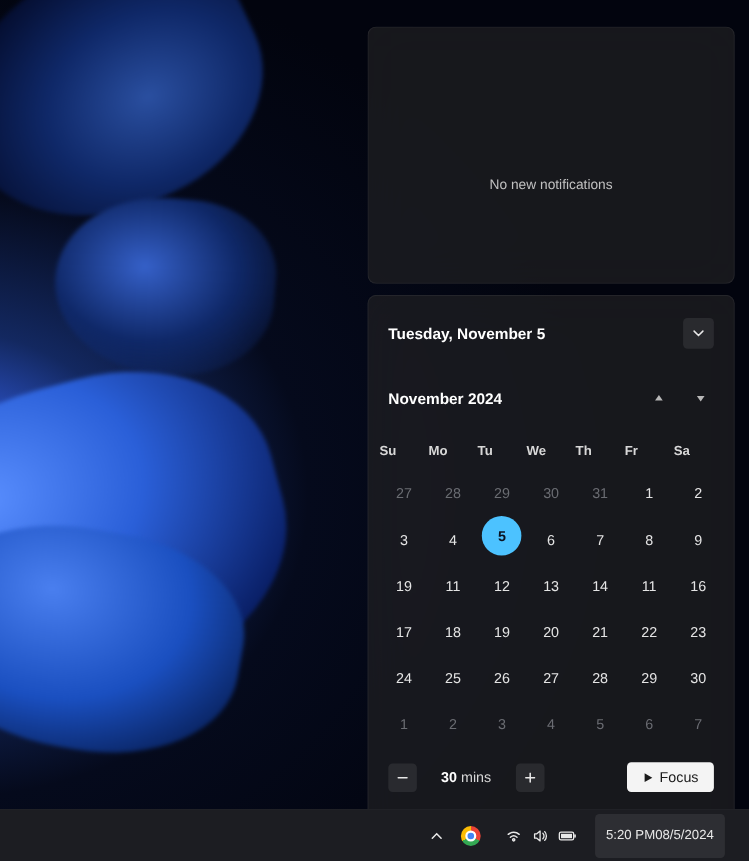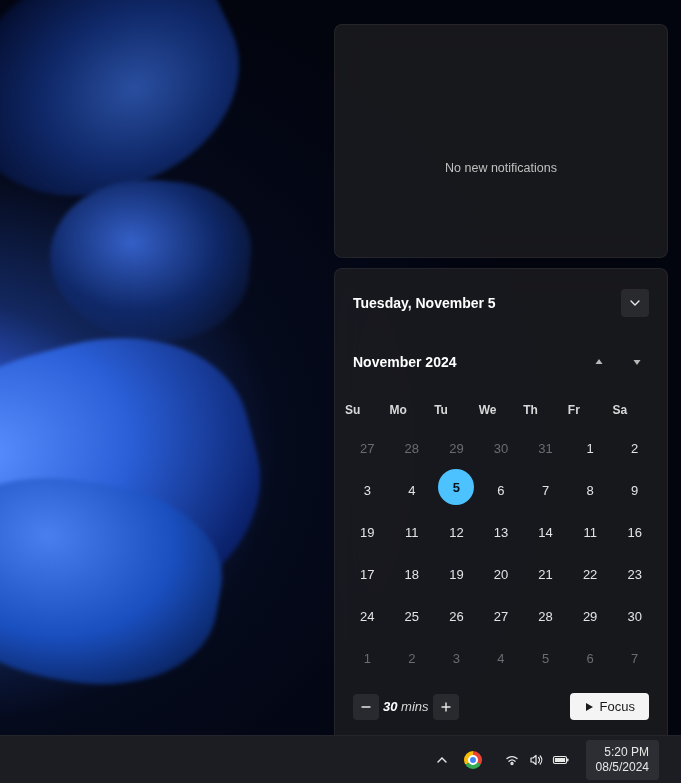--- a/index.html
+++ b/index.html
@@ -79,21 +79,21 @@
     }
     .cal-cell.outside { color: #6a6c72; }
     .cal-cell.today {
       background: #4cc2ff; color: #0a1220; font-weight: 600;
       width: 36px; height: 36px;
     }
     .cal-footer {
       display: flex; justify-content: space-between; align-items: center;
       padding: 14px 18px 0 18px;
     }
-    .focus-left { display: flex; align-items: center; gap: 4px; font-style: italic; }
+    .focus-left { display: flex; align-items: center; gap: 22px; }
     .stepper-btn {
       width: 26px; height: 26px;
       background: rgba(255,255,255,0.08);
       border: none; border-radius: 4px; cursor: pointer;
       display: flex; align-items: center; justify-content: center;
       color: #fff; font-size: 14px;
     }
     .focus-time { font-size: 13px; color: #d8d8d8; }
     .focus-time .num { font-weight: 700; color: #fff; }
     .focus-btn {
@@ -114,22 +114,21 @@
     .tray-btn {
       height: 40px; padding: 0 6px;
       background: transparent; border: none; cursor: pointer;
       display: flex; align-items: center; justify-content: center;
       border-radius: 4px; color: #e8e8e8;
     }
     .sys-icons { display: flex; align-items: center; gap: 8px; padding: 0 6px; }
     .clock-btn {
       background: rgba(255,255,255,0.08);
       border-radius: 4px;
-      flex-direction: column;
-      align-items: flex-end;
+      flex-direction: row;
       justify-content: center;
       line-height: 1.25;
       font-size: 12px;
       padding: 4px 10px;
       height: 40px;
       cursor: pointer;
       gap: 0;
     }
     .tray-notif-btn { width: 14px; }
     .chrome-icon {

